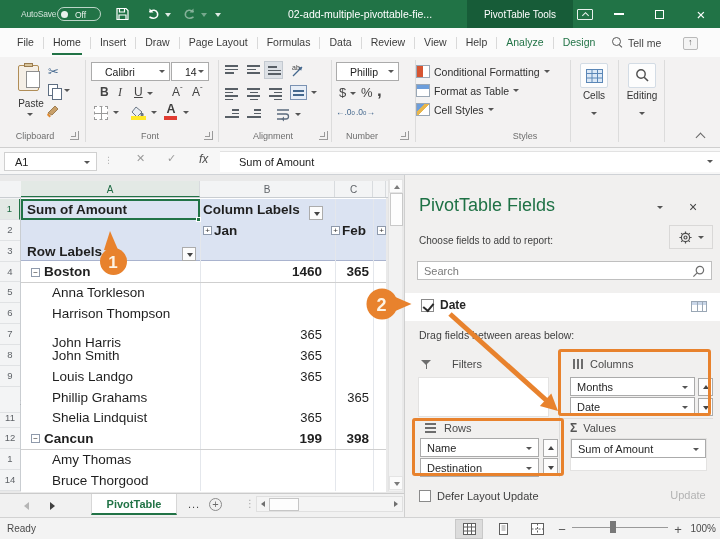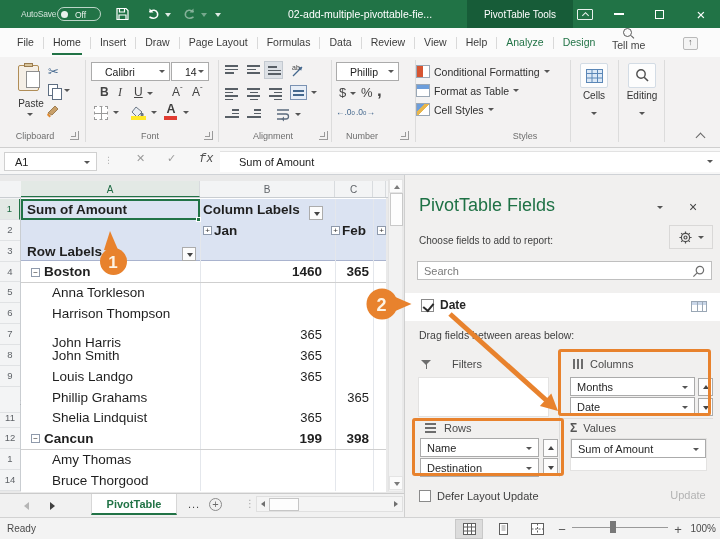--- a/index.html
+++ b/index.html
@@ -29,21 +29,21 @@
   .min-dash { width:10px; height:1.5px; background:#fff; }
 
   
   #tabsrow { position:absolute; left:0; top:28px; width:720px; height:29px; background:#fbfbfb; }
   #tabs { position:absolute; left:8px; top:0; height:29px; display:flex; align-items:center; }
   .tab { position:relative; font-size:10.5px; color:#3c3c3c; padding:0 9px; height:29px; line-height:29px; white-space:nowrap; }
   .tab.active { color:#333; }
   .tab.active::after { content:""; position:absolute; left:8px; right:8px; bottom:2px; height:2.5px; background:var(--green); }
   .tab.colored { color:#217346; }
   .tab-sep { width:1px; height:12px; background:#d9d9d9; }
-  #tellme { position:absolute; left:612px; top:0; height:29px; display:flex; align-items:center; font-size:10.5px; color:#444;flex-direction:column; }
+  #tellme { position:absolute; left:612px; top:0; height:29px; display:flex; align-items:center; gap:5px; font-size:10.5px; color:#444; }
   #share-btn { position:absolute; left:683px; top:9px; width:15px; height:13px; border:1px solid #b9b9b9; border-radius:2px; background:#f4f4f4; }
   #share-btn::after { content:"\2191"; position:absolute; left:4px; top:-1px; font-size:9px; color:#666; }
 
   
   #ribbon { position:absolute; left:0; top:57px; width:720px; height:91px; background:#f3f2f2; border-bottom:1px solid #cfcfcf; }
   .grp-sep { position:absolute; top:3px; width:1px; height:82px; background:#dcdcdc; }
   .grp-label { position:absolute; top:74px; font-size:9px; color:#6e6e6e; text-align:center; }
   .launcher { position:absolute; top:74px; width:9px; height:9px; border-right:1px solid #9a9a9a; border-bottom:1px solid #9a9a9a; }
   .launcher::after { content:""; position:absolute; right:2px; bottom:2px; width:4px; height:4px; border-right:1px solid #9a9a9a; border-bottom:1px solid #9a9a9a; }
   .caret-dk { display:inline-block; width:0; height:0; border-left:3px solid transparent; border-right:3px solid transparent; border-top:3.5px solid #555; }
@@ -423,21 +423,21 @@
   </div>
 
   <div id="fbar">
     <div id="namebox">
       <span class="nv">A1</span>
       <span class="caret-dk abs" style="right:6px;top:8px"></span>
     </div>
     <span class="abs" style="left:104px;top:7px;color:#b5b5b5;font-size:9px;letter-spacing:0">⋮</span>
     <span class="fbtn" style="left:136px">✕</span>
     <span class="fbtn" style="left:167px">✓</span>
-    <span class="fbtn" style="left:199px;color:#4f4f4f;font-style:italic;font-family:Liberation Mono, monospace;font-size:12px">fx</span>
+    <span class="fbtn" style="left:199px;color:#4f4f4f;font-style:italic;font-family:Liberation Sans, sans-serif;font-size:12px">fx</span>
     <div id="fxfield">
       <span class="fv">Sum of Amount</span>
     </div>
     <span class="caret-dk abs" style="right:7px;top:12px"></span>
   </div>
 
   <div id="gridzone">
     <div id="selall"></div>
     <div id="colheads">
         <div class="colhead sel" style="left: 21px; width: 179px;">A</div>

